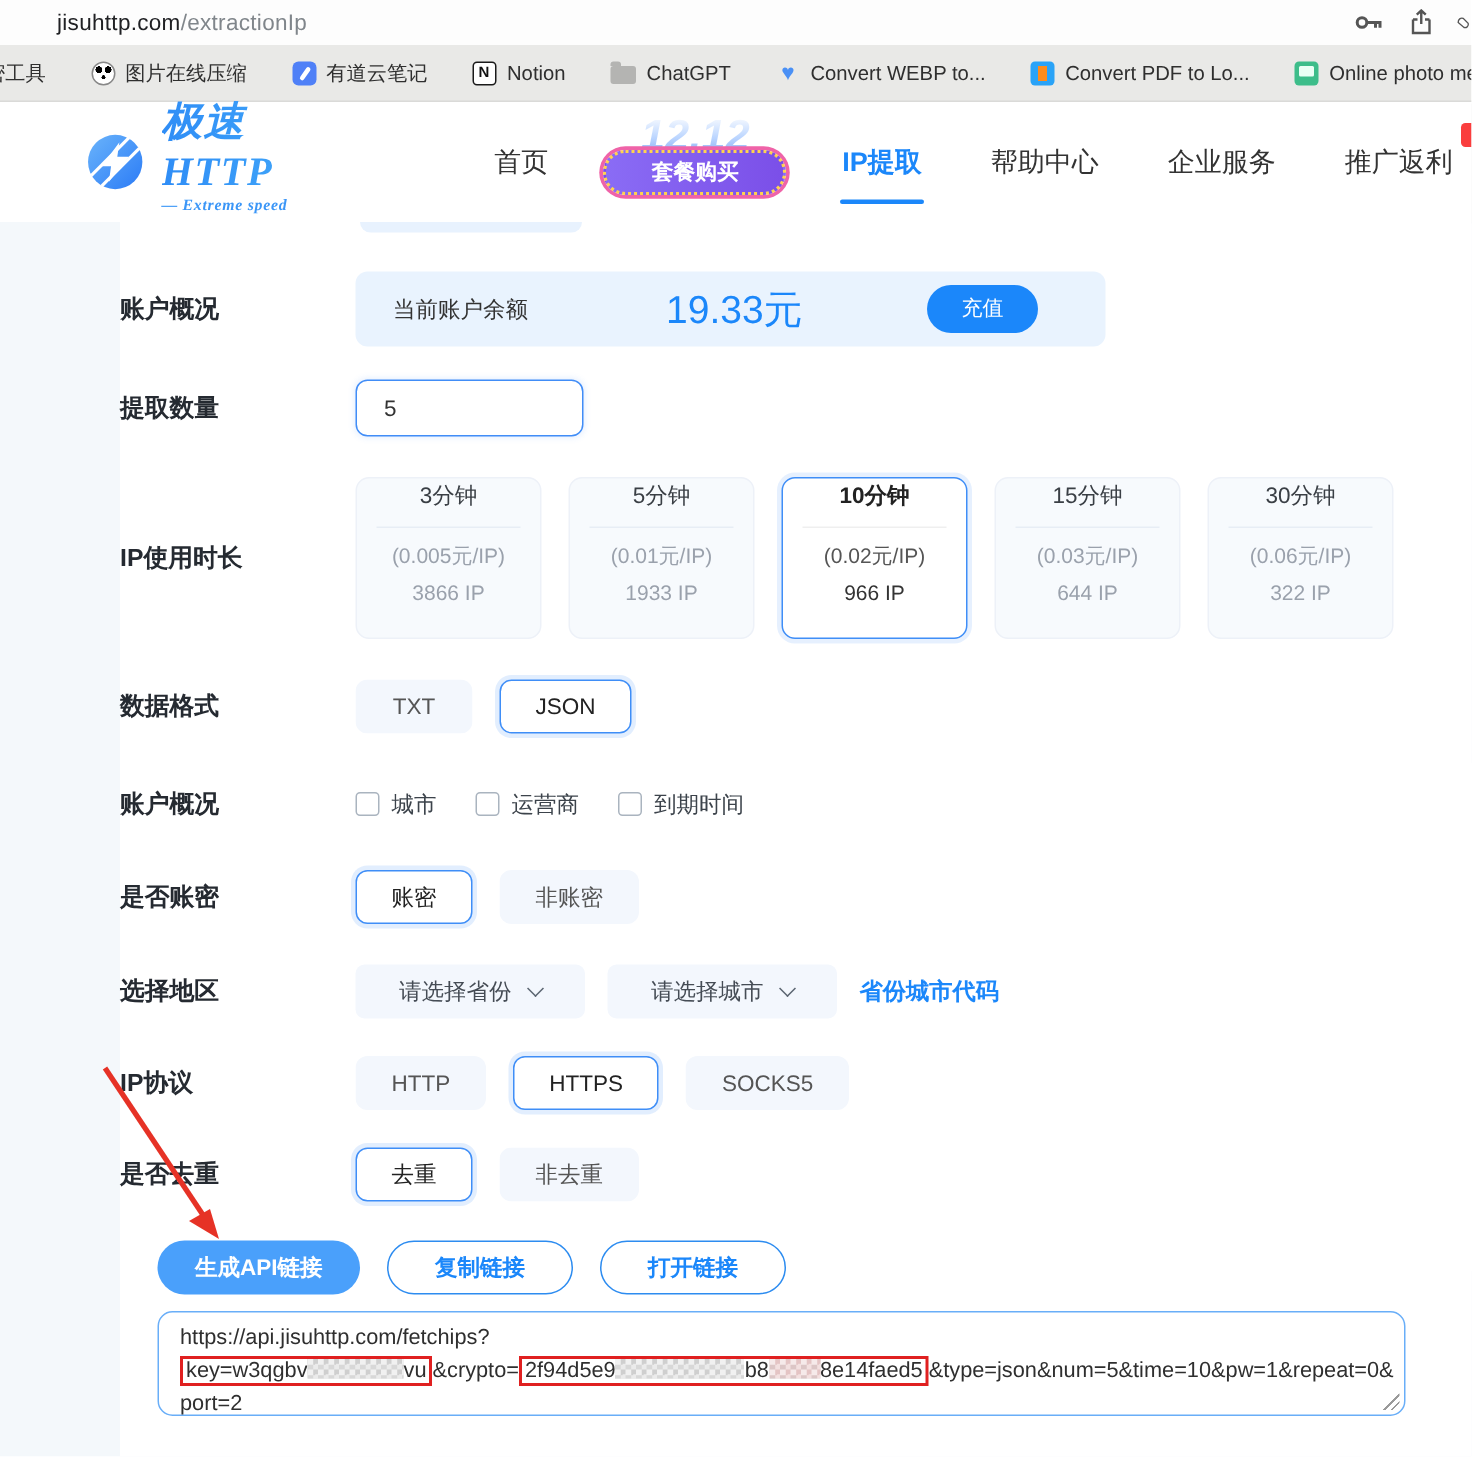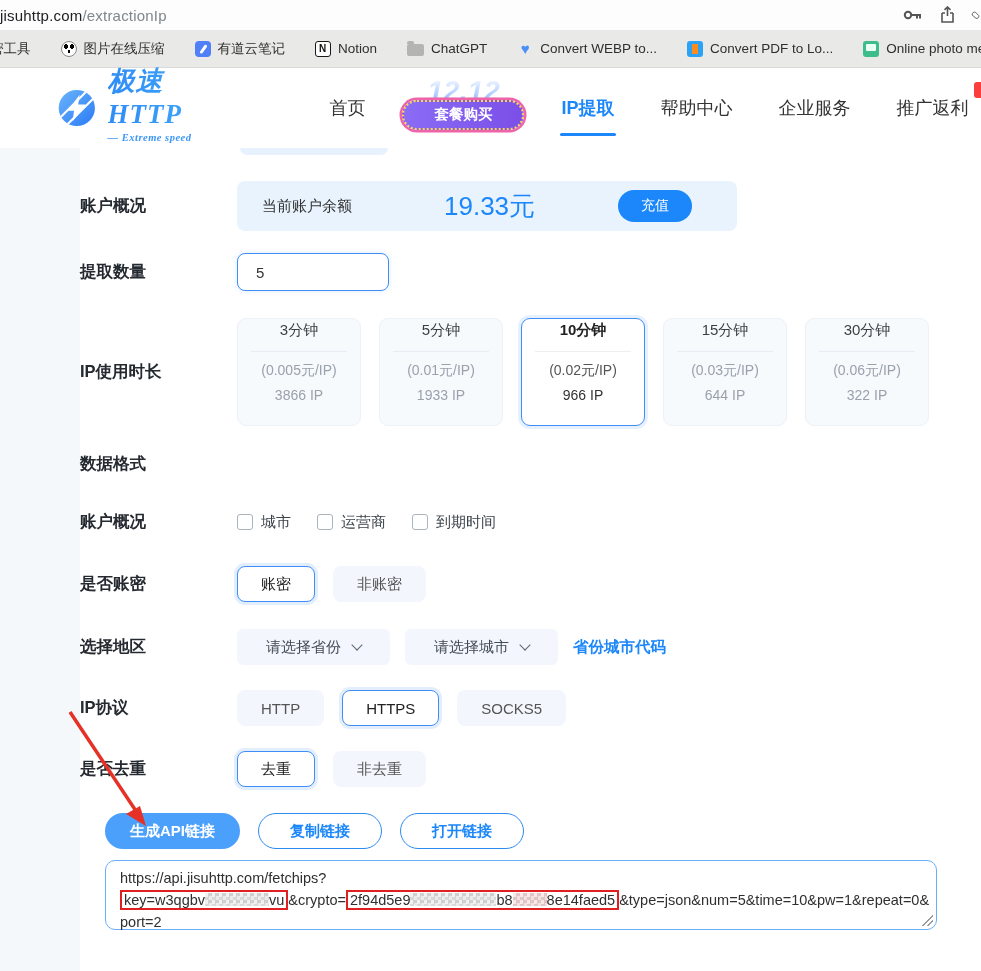--- a/index.html
+++ b/index.html
@@ -1,21 +1,21 @@
 <!DOCTYPE html>
 <html><head>
 <meta charset="utf-8">
 <style>
   * { margin:0; padding:0; box-sizing:border-box; }
   html,body { width:981px; height:971px; overflow:hidden; background:#fff;
     font-family:"Liberation Sans","DejaVu Sans",sans-serif; }
 
   
   .topbar { height:30px; background:#fdfdfd; display:flex; align-items:center; position:relative; }
-  .topbar .url { font-size:15px; color:#202124; letter-spacing:.2px; }
+  .topbar .url { margin-left:38px; font-size:15px; color:#202124; letter-spacing:.2px; }
   .topbar .url .path { color:#80868b; }
   .topbar-icons { position:absolute; right:0; top:0; height:30px; display:flex; align-items:center; gap:14px; }
   .tb-icon { width:20px; height:20px; display:flex; align-items:center; justify-content:center; }
   .tb-partial { width:10px; overflow:hidden; }
 
   .bookmarks { height:38px; background:#e9e9e7; border-bottom:1px solid #dadad8;
     display:flex; align-items:center; gap:30px; padding-left:0; font-size:13.5px; color:#2f2f2f;
     white-space:nowrap; overflow:hidden; }
   .bm { display:flex; align-items:center; gap:7px; cursor:pointer; flex:none; }
   .bm:first-child { margin-left:-10px; }
@@ -294,20 +294,24 @@
           <div class="dcard-title">30分钟</div>
           <div class="dcard-div"></div>
           <div class="dcard-price">(0.06元/IP)</div>
           <div class="dcard-count">322 IP</div>
         </div>
       </div>
     </div>
 
     <div class="form-row" style="margin-bottom:36px;">
       <div class="form-label">数据格式</div>
+      <div class="form-ctrl">
+        <div class="chip">TXT</div>
+        <div class="chip selected">JSON</div>
+      </div>
     </div>
 
     <div class="form-row" style="margin-bottom:33px;">
       <div class="form-label">账户概况</div>
       <div class="form-ctrl">
         <div class="chk-item">
           <span class="chk-box"></span>
           <span class="chk-label">城市</span>
         </div>
         <div class="chk-item">

